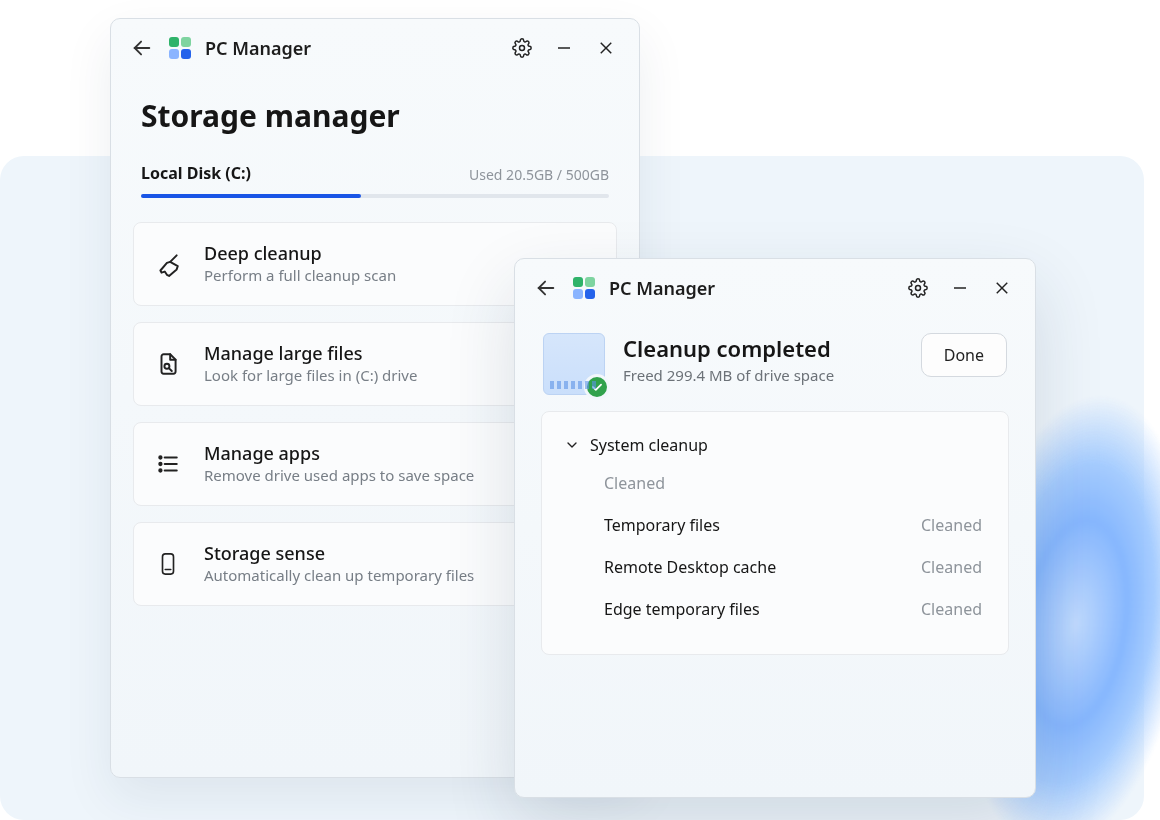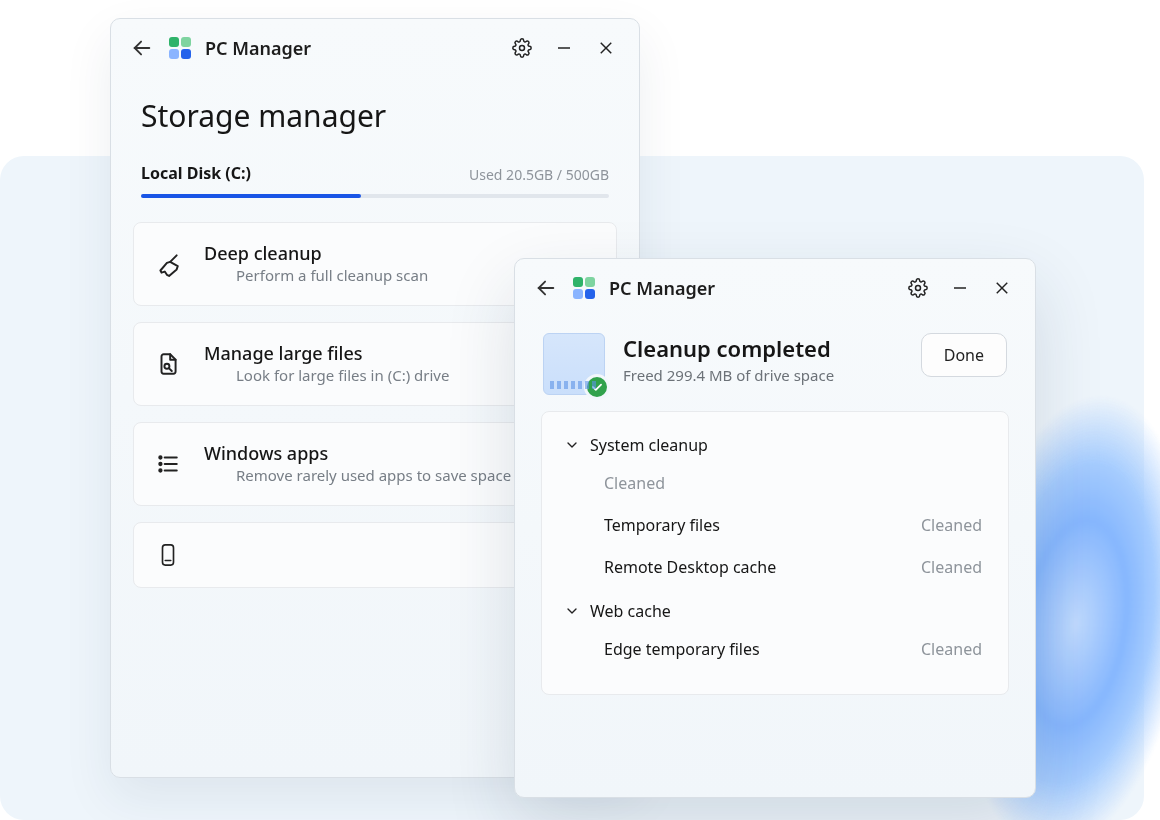--- a/index.html
+++ b/index.html
@@ -43,41 +43,41 @@
   .app-logo { width: 22px; height: 22px; position: relative; }
   .app-logo::before, .app-logo::after { content:""; position:absolute; border-radius:3px; }
   .app-logo::before { left:0; top:0; width:10px; height:10px; background:#2fb36a; }
   .app-logo::after  { right:0; bottom:0; width:10px; height:10px; background:#2563eb; }
   .app-logo .p2 { position:absolute; right:0; top:0; width:10px; height:10px; background:#7ed4a0; border-radius:3px; }
   .app-logo .p3 { position:absolute; left:0; bottom:0; width:10px; height:10px; background:#8ab4ff; border-radius:3px; }
   .app-title { font-size: 18px; font-weight:600; color:#1d1d1d; }
   .tb-spacer { flex:1; }
   .tb-ctrl { width:30px; height:30px; display:flex; align-items:center; justify-content:center; color:#222; cursor:pointer; }
 
-  .page-title { font-size: 30px; font-weight:400; padding: 24px 30px 14px 30px; color:#161616; }
+  .page-title { font-size: 30px; font-weight:700; padding: 24px 30px 14px 30px; color:#161616; }
 
   .disk { padding: 12px 30px 4px 30px; text-align: right; }
   .disk-head { display:flex; justify-content:space-between; align-items:flex-end; }
   .disk-name { font-weight:700; font-size:16px; color:#161616; }
   .disk-used { font-size:14px; color:#8e949b; }
   .disk-bar { margin-top:10px; height:4px; background:#e1e6ec; border-radius:2px; position:relative; }
   .disk-bar-fill { position:absolute; left:0; top:0; bottom:0; background:#1955e6; border-radius:2px; }
 
   .cards { padding: 20px 22px 0 22px; display:flex; flex-direction:column; gap:16px; }
   .card {
     display:flex; align-items:center; gap:22px;
     background:#fbfcfd;
     border:1px solid #e8eaed;
     border-radius:8px;
     padding:18px 20px;
     cursor:pointer;
   }
   .card-icon { width:28px; height:28px; color:#222; flex:none; display:flex; align-items:center; justify-content:center; }
   .card-text .t { font-size:18px; font-weight:500; color:#161616; line-height:1.35; }
-  .card-text .s { font-size:15px; color:#777e86; line-height:1.45;margin-left:32px; }
+  .card-text .s { font-size:15px; color:#777e86; line-height:1.45; }
 
   
   .result { display:flex; align-items:flex-start; gap:18px; padding: 22px 28px 16px 28px; }
   .drive-ico {
     width:62px; height:62px; position:relative; flex:none;
     background: linear-gradient(180deg,#d6e6fb,#cadffb);
     border:1px solid #bcd3f3; border-radius:6px;
   }
   .drive-ico::after {
     content:""; position:absolute; left:6px; right:6px; bottom:5px; height:8px;
@@ -205,32 +205,36 @@
         <svg width="26" height="26" viewBox="0 0 24 24" fill="none" stroke="currentColor" stroke-width="2" stroke-linecap="round">
             <circle cx="5" cy="6" r="1"></circle>
             <line x1="9" y1="6" x2="20" y2="6"></line>
             <circle cx="5" cy="12" r="1"></circle>
             <line x1="9" y1="12" x2="20" y2="12"></line>
             <circle cx="5" cy="18" r="1"></circle>
             <line x1="9" y1="18" x2="20" y2="18"></line>
           </svg>
       </div>
       <div class="card-text">
-        <div class="t">Windows apps</div>
-        <div class="s">Remove rarely used apps to save space</div>
+        <div class="t">Manage apps</div>
+        <div class="s">Remove drive used apps to save space</div>
       </div>
     </div>
 
     <div class="card">
       <div class="card-icon">
         <svg width="22" height="26" viewBox="0 0 24 28" fill="none" stroke="currentColor" stroke-width="1.8" stroke-linecap="round">
             <rect x="6" y="3" width="12" height="22" rx="3"></rect>
             <line x1="9" y1="20" x2="15" y2="20"></line>
           </svg>
       </div>
+      <div class="card-text">
+        <div class="t">Storage sense</div>
+        <div class="s">Automatically clean up temporary files</div>
+      </div>
     </div>
 
   </div>
 </div>
 
 <div class="win win2">
 
   <div class="titlebar">
     <div class="tb-icon clickable">
       <svg width="22" height="22" viewBox="0 0 24 24" fill="none" stroke="currentColor" stroke-width="2" stroke-linecap="round">
@@ -295,27 +299,19 @@
     </div>
     <div class="item-row">
       <span class="n">Temporary files</span>
       <span class="st">Cleaned</span>
     </div>
     <div class="item-row">
       <span class="n">Remote Desktop cache</span>
       <span class="st">Cleaned</span>
     </div>
 
-    <div class="group-head">
-      <span class="chev">
-        <svg width="16" height="16" viewBox="0 0 24 24" fill="none" stroke="currentColor" stroke-width="2" stroke-linecap="round" stroke-linejoin="round">
-            <polyline points="6 9 12 15 18 9"></polyline>
-          </svg>
-      </span>
-      <span>Web cache</span>
-    </div>
     <div class="item-row">
       <span class="n">Edge temporary files</span>
       <span class="st">Cleaned</span>
     </div>
 
   </div>
 </div>
 
 </body></html>

